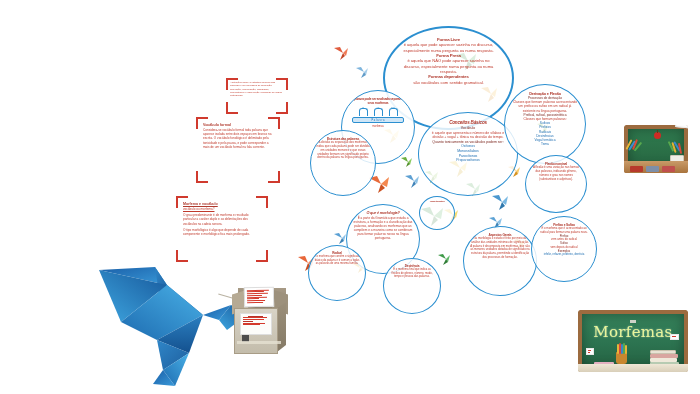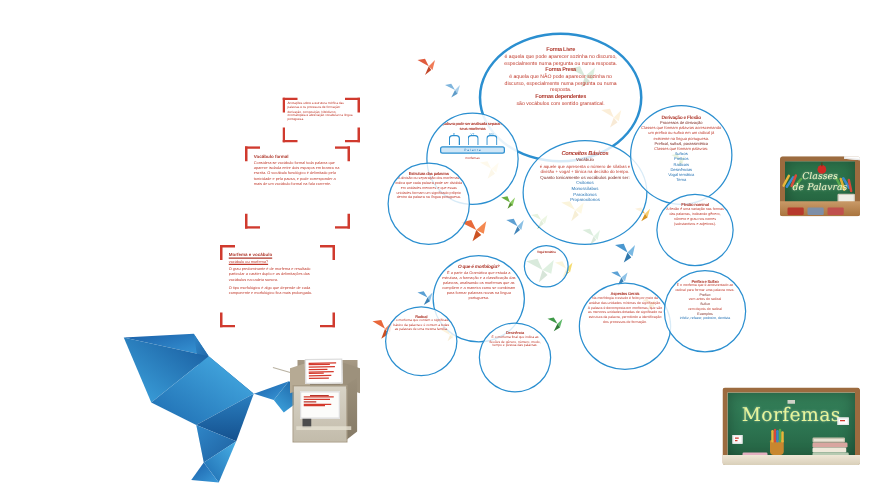--- a/index.html
+++ b/index.html
@@ -567,22 +567,20 @@
       <div class="pencil" style="left:7px; top:0; background:#3a86c9; transform:rotate(-32deg);"></div>
       <div class="pencil" style="left:10px; top:2px; background:#d6483b; transform:rotate(-12deg);"></div>
     </div>
     <div class="apple" style="left:30px; top:7px;"></div>
     <div class="sticky" style="right:-8px; top:-12px; width:20px; height:15px; transform:rotate(6deg);">
       <div class="sticky-lines">
         
       </div>
     </div>
     <div class="book" style="right:4px; bottom:2px; width:14px; height:16px; background:#efeee6; border:0.6px solid #cfcabb;"></div>
-    <div class="cb-text">Classes
-de Palavras</div>
     <div class="desk"></div>
     <div class="book" style="left:6px; bottom:1px; width:13px; height:6px; background:#b7392c;"></div>
     <div class="book" style="left:22px; bottom:1px; width:13px; height:6px; background:#7e8fa8;"></div>
     <div class="book" style="left:38px; bottom:1px; width:13px; height:6px; background:#c0504d;"></div>
   </div>
 
   <div class="chalkboard" id="board-morfemas">
     <div class="cb-frame"></div>
     <div class="cb-text">Morfemas</div>
 

